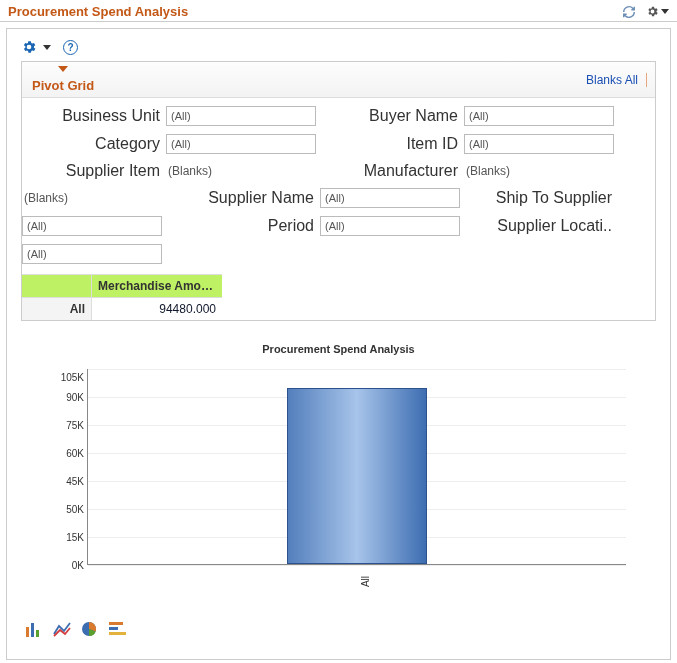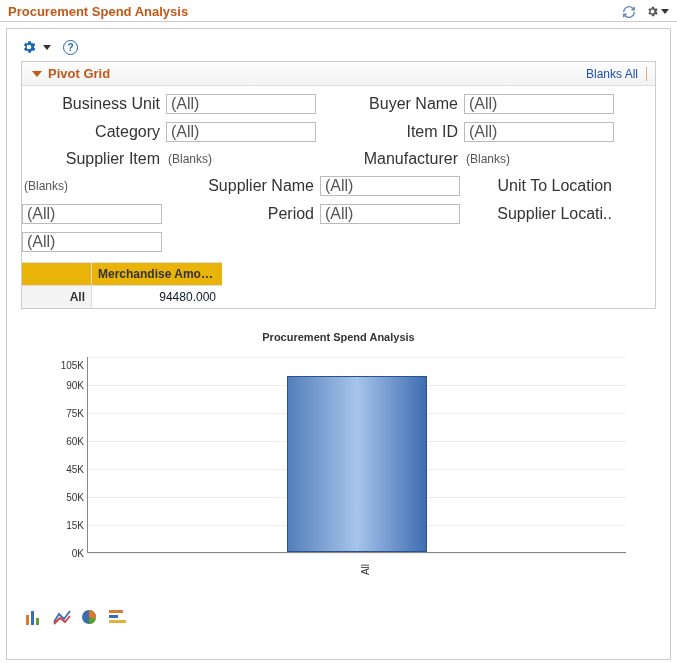--- a/index.html
+++ b/index.html
@@ -51,21 +51,21 @@
     background:#fff;
   }
   .pivot-header {
     display:flex;
     justify-content:space-between;
     align-items:center;
     padding:4px 8px 4px 10px;
     background:linear-gradient(#fdfdfd,#f3f3f3);
     border-bottom:1px solid #ddd;
   }
-  .pivot-title { font-weight:bold; color:#c35817; font-size:13px; display:flex; align-items:center; gap:6px;}
+  .pivot-title { font-weight:bold; color:#c35817; font-size:13px; display:flex; align-items:center; gap:6px;flex-direction:column;}
   .expand-link { color:#1a4fb3; text-decoration:none; font-size:12px; display:inline-flex; align-items:center; }
   .divider-v { width:1px; height:14px; background:#e7a67b; margin-left:8px; }
   .triangle-collapse {
     width:0;height:0;border-left:5px solid transparent;border-right:5px solid transparent;
     border-top:6px solid #c35817;display:inline-block;
   }
   .pivot-body { padding:8px 0 0 0; }
   .filter-grid {
     display:grid;
     grid-template-columns: 140px 150px 140px 150px;
@@ -73,36 +73,36 @@
     row-gap:8px;
     align-items:center;
     padding: 0 4px 10px 0;
   }
   .flabel { text-align:right; color:#333; font-size:16px; padding-right:2px; white-space:nowrap; overflow:hidden; text-overflow:ellipsis;}
   .fvalue {
     border:1px solid #bbb;
     height:20px;
     line-height:18px;
     padding:0 4px;
-    font-size:16px;
+    font-size:11px;
     color:#555;
     background:#fff;
     overflow:hidden;
     white-space:nowrap;
     text-overflow:ellipsis;
   }
   .fstatic { font-size:12px; color:#555; padding-left:2px; }
   .summary-table {
     border-top:1px solid #ddd;
     display:grid;
     grid-template-columns:70px 130px;
     width:200px;
   }
   .summary-head {
-    background:#eab308;
+    background:#bef264;
     border-bottom:1px solid #ddd;
     border-right:1px solid #ddd;
     padding:4px 6px;
     font-weight:bold;
     text-align:left;
     overflow:hidden;white-space:nowrap;text-overflow:ellipsis;
   }
   .summary-head.right { border-right:none; }
   .summary-cell {
     padding:4px 6px;
@@ -219,21 +219,21 @@
           <div class="fvalue">(All)</div>
           <div class="flabel">Item ID</div>
           <div class="fvalue">(All)</div>
           <div class="flabel">Supplier Item</div>
           <div class="fstatic">(Blanks)</div>
           <div class="flabel">Manufacturer</div>
           <div class="fstatic">(Blanks)</div>
           <div class="fstatic">(Blanks)</div>
           <div class="flabel">Supplier Name</div>
           <div class="fvalue">(All)</div>
-          <div class="flabel">Unit To Location</div>
+          <div class="flabel">Ship To Supplier</div>
           <div class="fvalue">(All)</div>
           <div class="flabel">Period</div>
           <div class="fvalue">(All)</div>
           <div class="flabel">Supplier Locati..</div>
           <div class="fvalue">(All)</div>
           <div class="flabel"></div>
           <div style="visibility: hidden;"></div>
         </div>
 
       <div class="summary-table">

